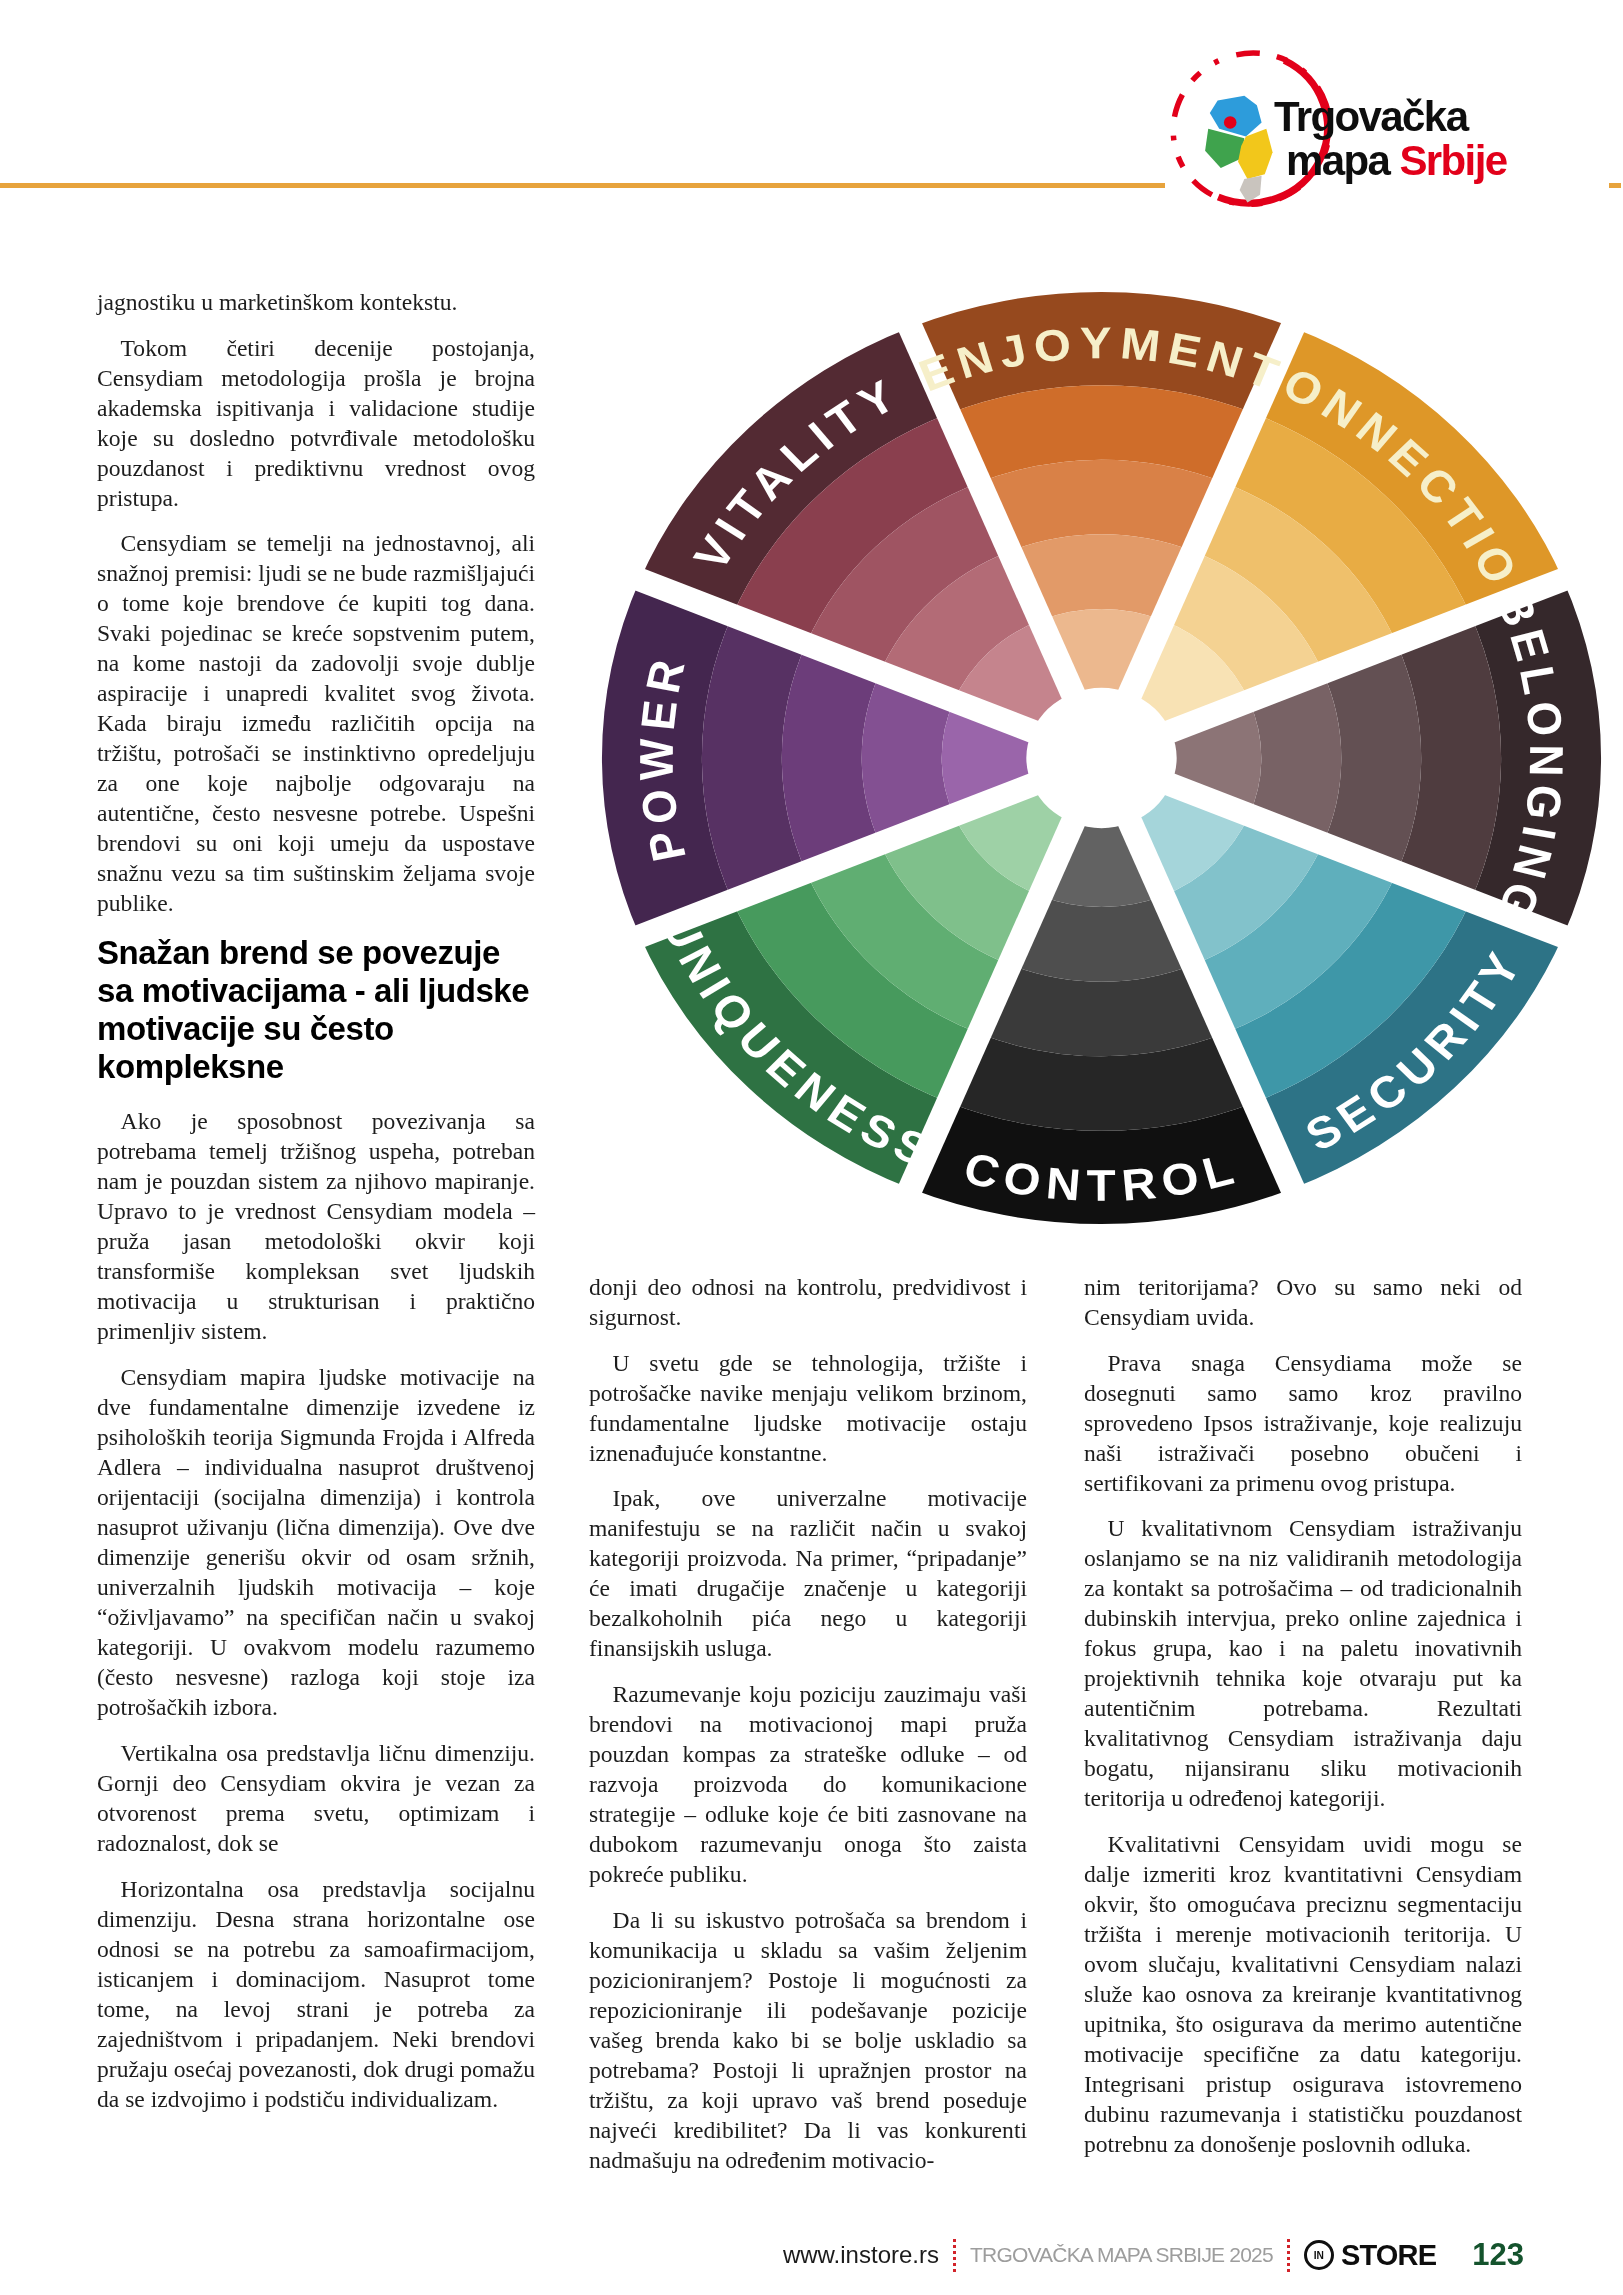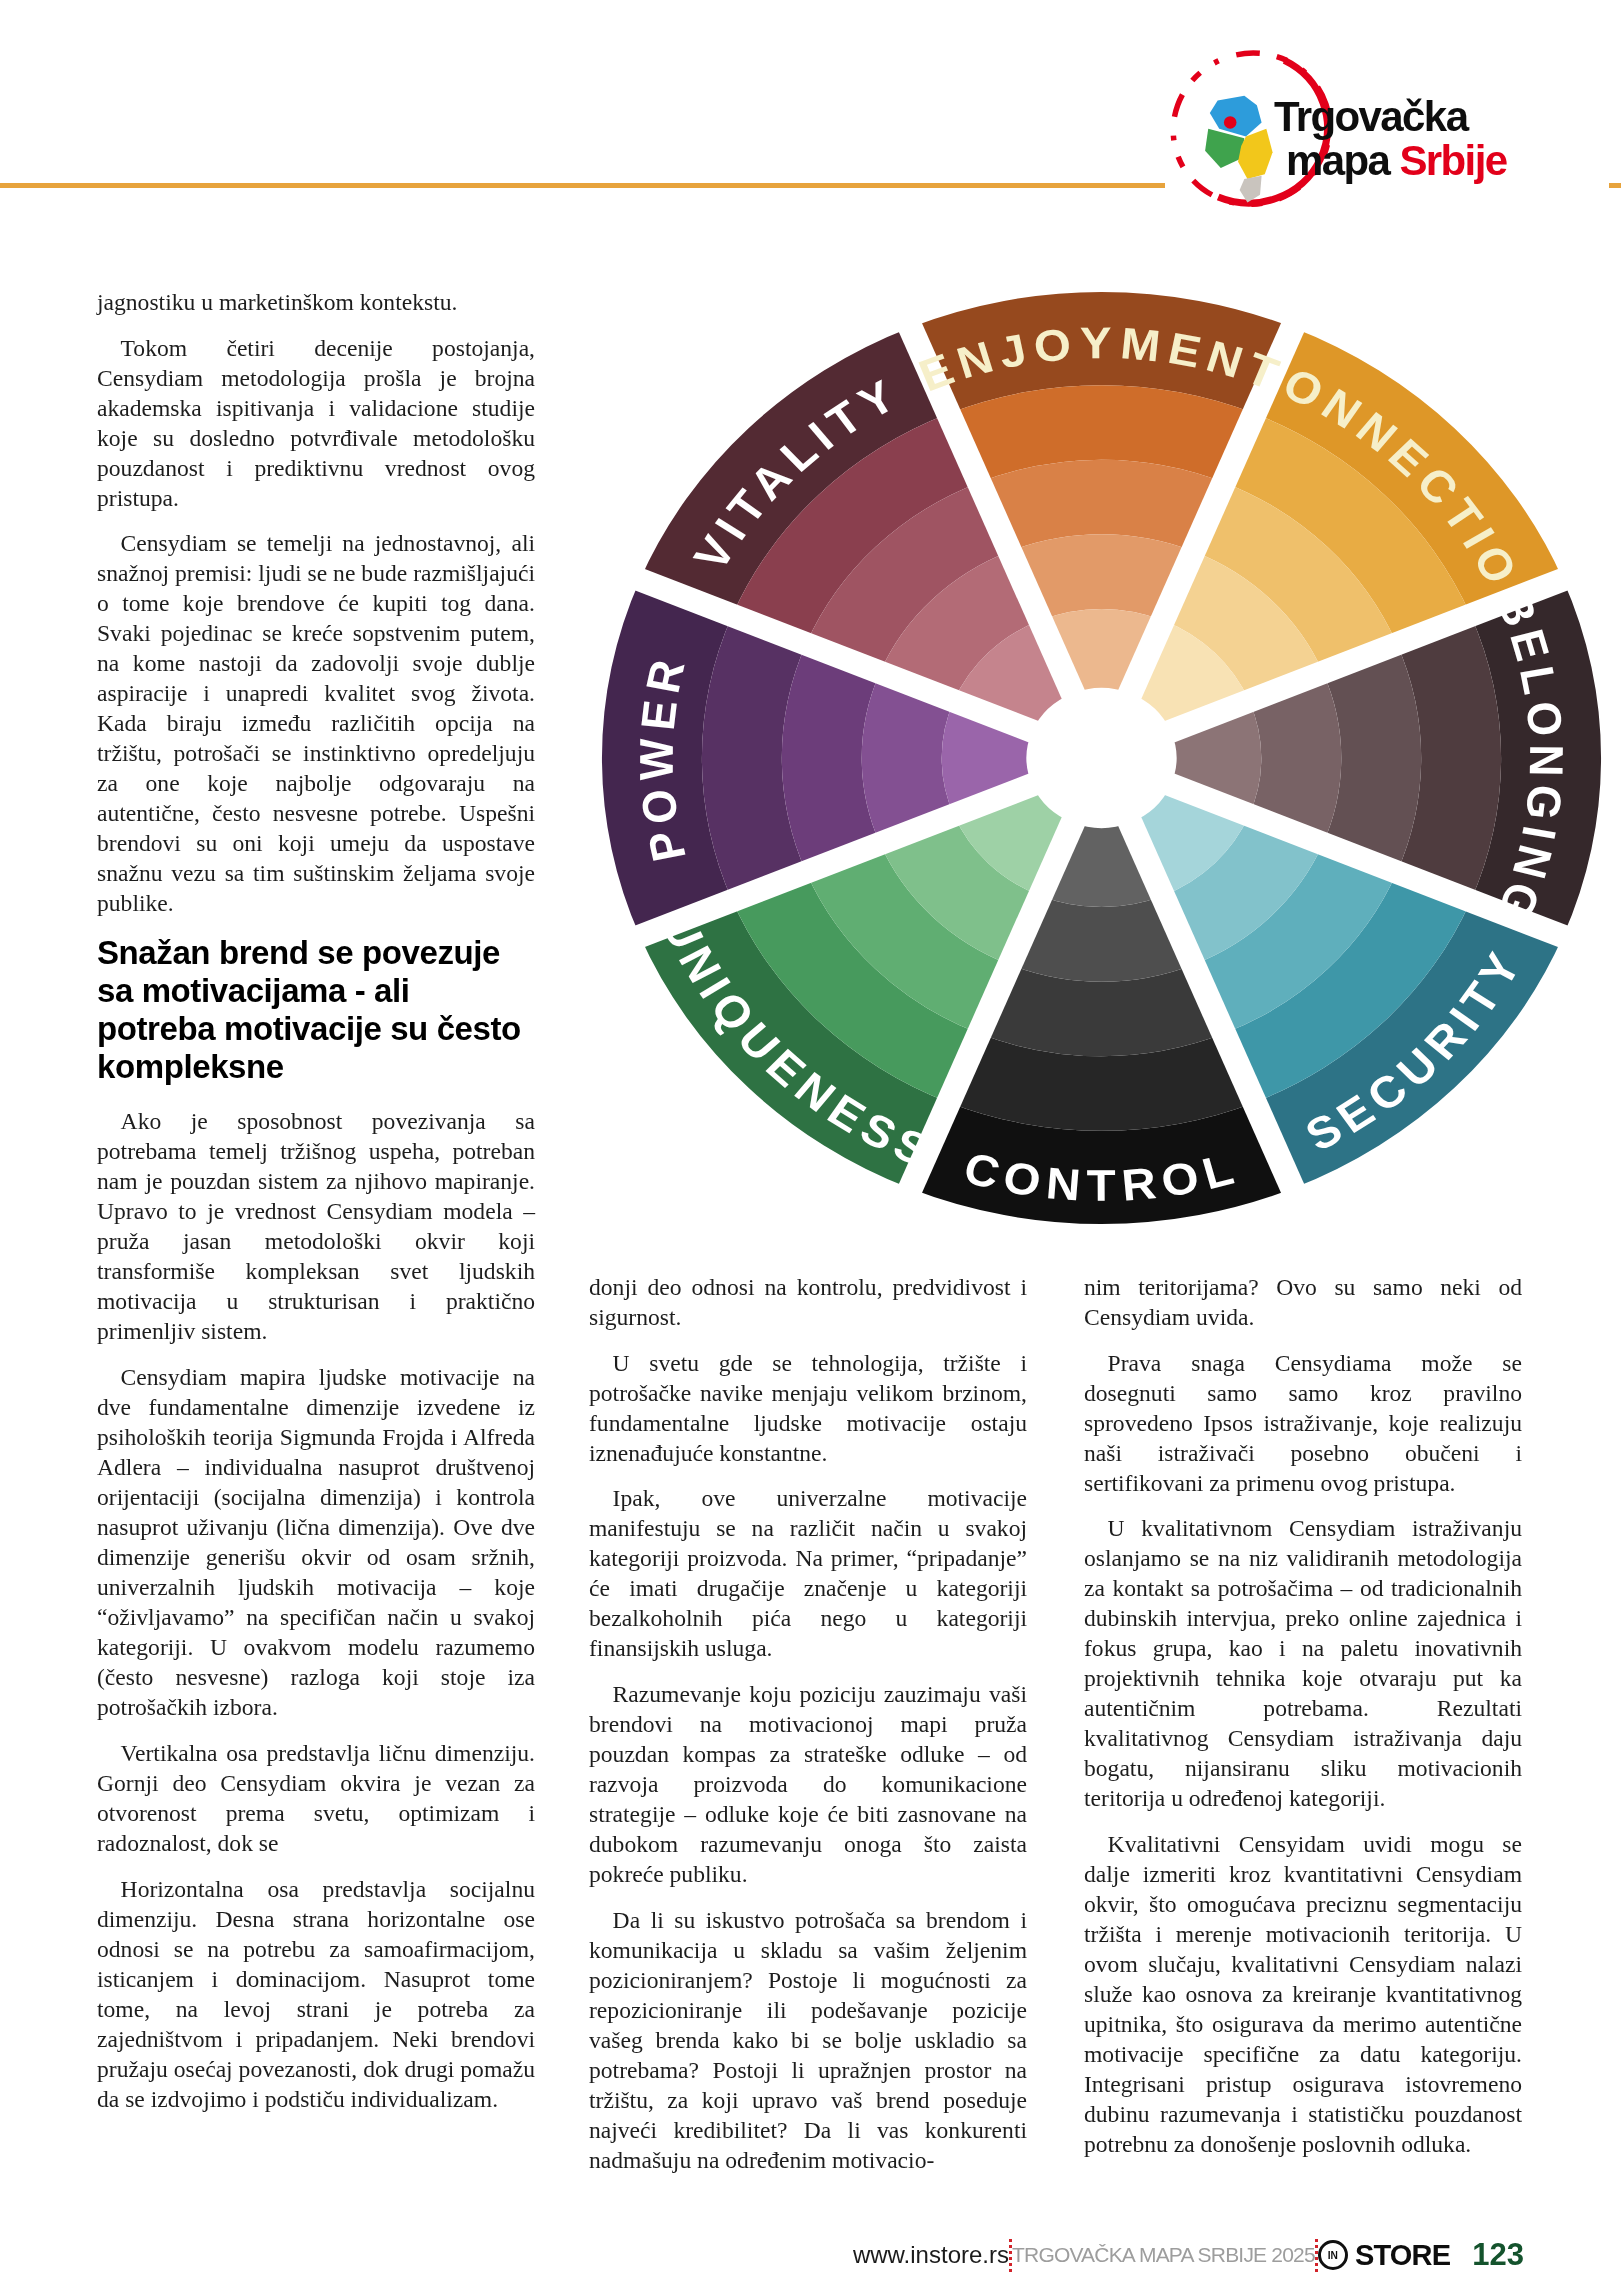--- a/index.html
+++ b/index.html
@@ -24,21 +24,21 @@
   .col-heading{font-family:"Liberation Sans",sans-serif;font-weight:700;font-size:33px;
                line-height:38px;letter-spacing:-0.4px;color:#000;margin:12.6px 0 20.4px 0;
                text-align:left;}
   #col-left{left:97px;top:287px;}
   #col-mid{left:589px;top:1272px;}
   #col-right{left:1084px;top:1272px;}
   
   #wheel-box{position:absolute;left:572px;top:264px;width:1059px;height:988px;}
   .wheel-label{font-family:"Liberation Sans",sans-serif;font-weight:700;}
   
-  #footer{position:absolute;top:2237px;right:97px;display:flex;align-items:center;gap:0;
+  #footer{position:absolute;top:2237px;right:97px;display:flex;align-items:center;gap:14px;
           font-family:"Liberation Sans",sans-serif;}
   .f-site{font-size:24px;color:#1b1b1b;}
   .f-divider{width:0;height:33px;border-left:3.9px dotted #d2232a;}
   .f-issue{font-size:21px;font-weight:400;color:#9d9d9d;letter-spacing:-0.8px;white-space:nowrap;}
   .f-brand{display:flex;align-items:center;gap:7px;}
   .f-in{width:24px;height:24px;border:3.1px solid #101010;border-radius:50%;display:flex;
         align-items:center;justify-content:center;font-size:10.2px;font-weight:700;color:#101010;
         letter-spacing:0;}
   .f-store{font-size:29px;font-weight:900;letter-spacing:-0.8px;color:#0d0d0d;}
   .f-page{font-size:31px;font-weight:800;color:#14532d;margin-left:22px;}
@@ -134,21 +134,21 @@
         <text font-size="0.095" letter-spacing="0.012" fill="#FFFFFF" class="wheel-label"><textPath startOffset="50%" text-anchor="middle" xlink:href="#lblarc-5" href="#lblarc-5">UNIQUENESS</textPath></text>
         <text font-size="0.095" letter-spacing="0.012" fill="#FFFFFF" class="wheel-label"><textPath startOffset="50%" text-anchor="middle" xlink:href="#lblarc-6" href="#lblarc-6">POWER</textPath></text>
         <text font-size="0.095" letter-spacing="0.012" fill="#FFFFFF" class="wheel-label"><textPath startOffset="50%" text-anchor="middle" xlink:href="#lblarc-7" href="#lblarc-7">VITALITY</textPath></text>
       </svg>
   </div>
 
   <div class="col" id="col-left">
       <p class="noindent">jagnostiku u marketinškom kontekstu.</p>
       <p class="indent">Tokom četiri decenije postojanja, Censydiam metodologija prošla je brojna akademska ispitivanja i validacione studije koje su dosledno potvrđivale metodološku pouzdanost i prediktivnu vrednost ovog pristupa.</p>
       <p class="indent">Censydiam se temelji na jednostavnoj, ali snažnoj premisi: ljudi se ne bude razmišljajući o tome koje brendove će kupiti tog dana. Svaki pojedinac se kreće sopstvenim putem, na kome nastoji da zadovolji svoje dublje aspiracije i unapredi kvalitet svog života. Kada biraju između različitih opcija na tržištu, potrošači se instinktivno opredeljuju za one koje najbolje odgovaraju na autentične, često nesvesne potrebe. Uspešni brendovi su oni koji umeju da uspostave snažnu vezu sa tim suštinskim željama svoje publike.</p>
-      <h2 class="col-heading">Snažan brend se povezuje sa motivacijama - ali potreba motivacije su često kompleksne</h2>
+      <h2 class="col-heading">Snažan brend se povezuje sa motivacijama - ali ljudske motivacije su često kompleksne</h2>
       <p class="indent">Ako je sposobnost povezivanja sa potrebama temelj tržišnog uspeha, potreban nam je pouzdan sistem za njihovo mapiranje. Upravo to je vrednost Censydiam modela – pruža jasan metodološki okvir koji transformiše kompleksan svet ljudskih motivacija u strukturisan i praktično primenljiv sistem.</p>
       <p class="indent">Censydiam mapira ljudske motivacije na dve fundamentalne dimenzije izvedene iz psiholoških teorija Sigmunda Frojda i Alfreda Adlera – individualna nasuprot društvenoj orijentaciji (socijalna dimenzija) i kontrola nasuprot uživanju (lična dimenzija). Ove dve dimenzije generišu okvir od osam sržnih, univerzalnih ljudskih motivacija – koje “oživljavamo” na specifičan način u svakoj kategoriji. U ovakvom modelu razumemo (često nesvesne) razloga koji stoje iza potrošačkih izbora.</p>
       <p class="indent">Vertikalna osa predstavlja ličnu dimenziju. Gornji deo Censydiam okvira je vezan za otvorenost prema svetu, optimizam i radoznalost, dok se</p>
       <p class="indent">Horizontalna osa predstavlja socijalnu dimenziju. Desna strana horizontalne ose odnosi se na potrebu za samoafirmacijom, isticanjem i dominacijom. Nasuprot tome tome, na levoj strani je potreba za zajedništvom i pripadanjem. Neki brendovi pružaju osećaj povezanosti, dok drugi pomažu da se izdvojimo i podstiču individualizam.</p>
     </div>
   <div class="col" id="col-mid">
       <p class="noindent">donji deo odnosi na kontrolu, predvidivost i sigurnost.</p>
       <p class="indent">U svetu gde se tehnologija, tržište i potrošačke navike menjaju velikom brzinom, fundamentalne ljudske motivacije ostaju iznenađujuće konstantne.</p>
       <p class="indent">Ipak, ove univerzalne motivacije manifestuju se na različit način u svakoj kategoriji proizvoda. Na primer, “pripadanje” će imati drugačije značenje u kategoriji bezalkoholnih pića nego u kategoriji finansijskih usluga.</p>
       <p class="indent">Razumevanje koju poziciju zauzimaju vaši brendovi na motivacionoj mapi pruža pouzdan kompas za strateške odluke – od razvoja proizvoda do komunikacione strategije – odluke koje će biti zasnovane na dubokom razumevanju onoga što zaista pokreće publiku.</p>

